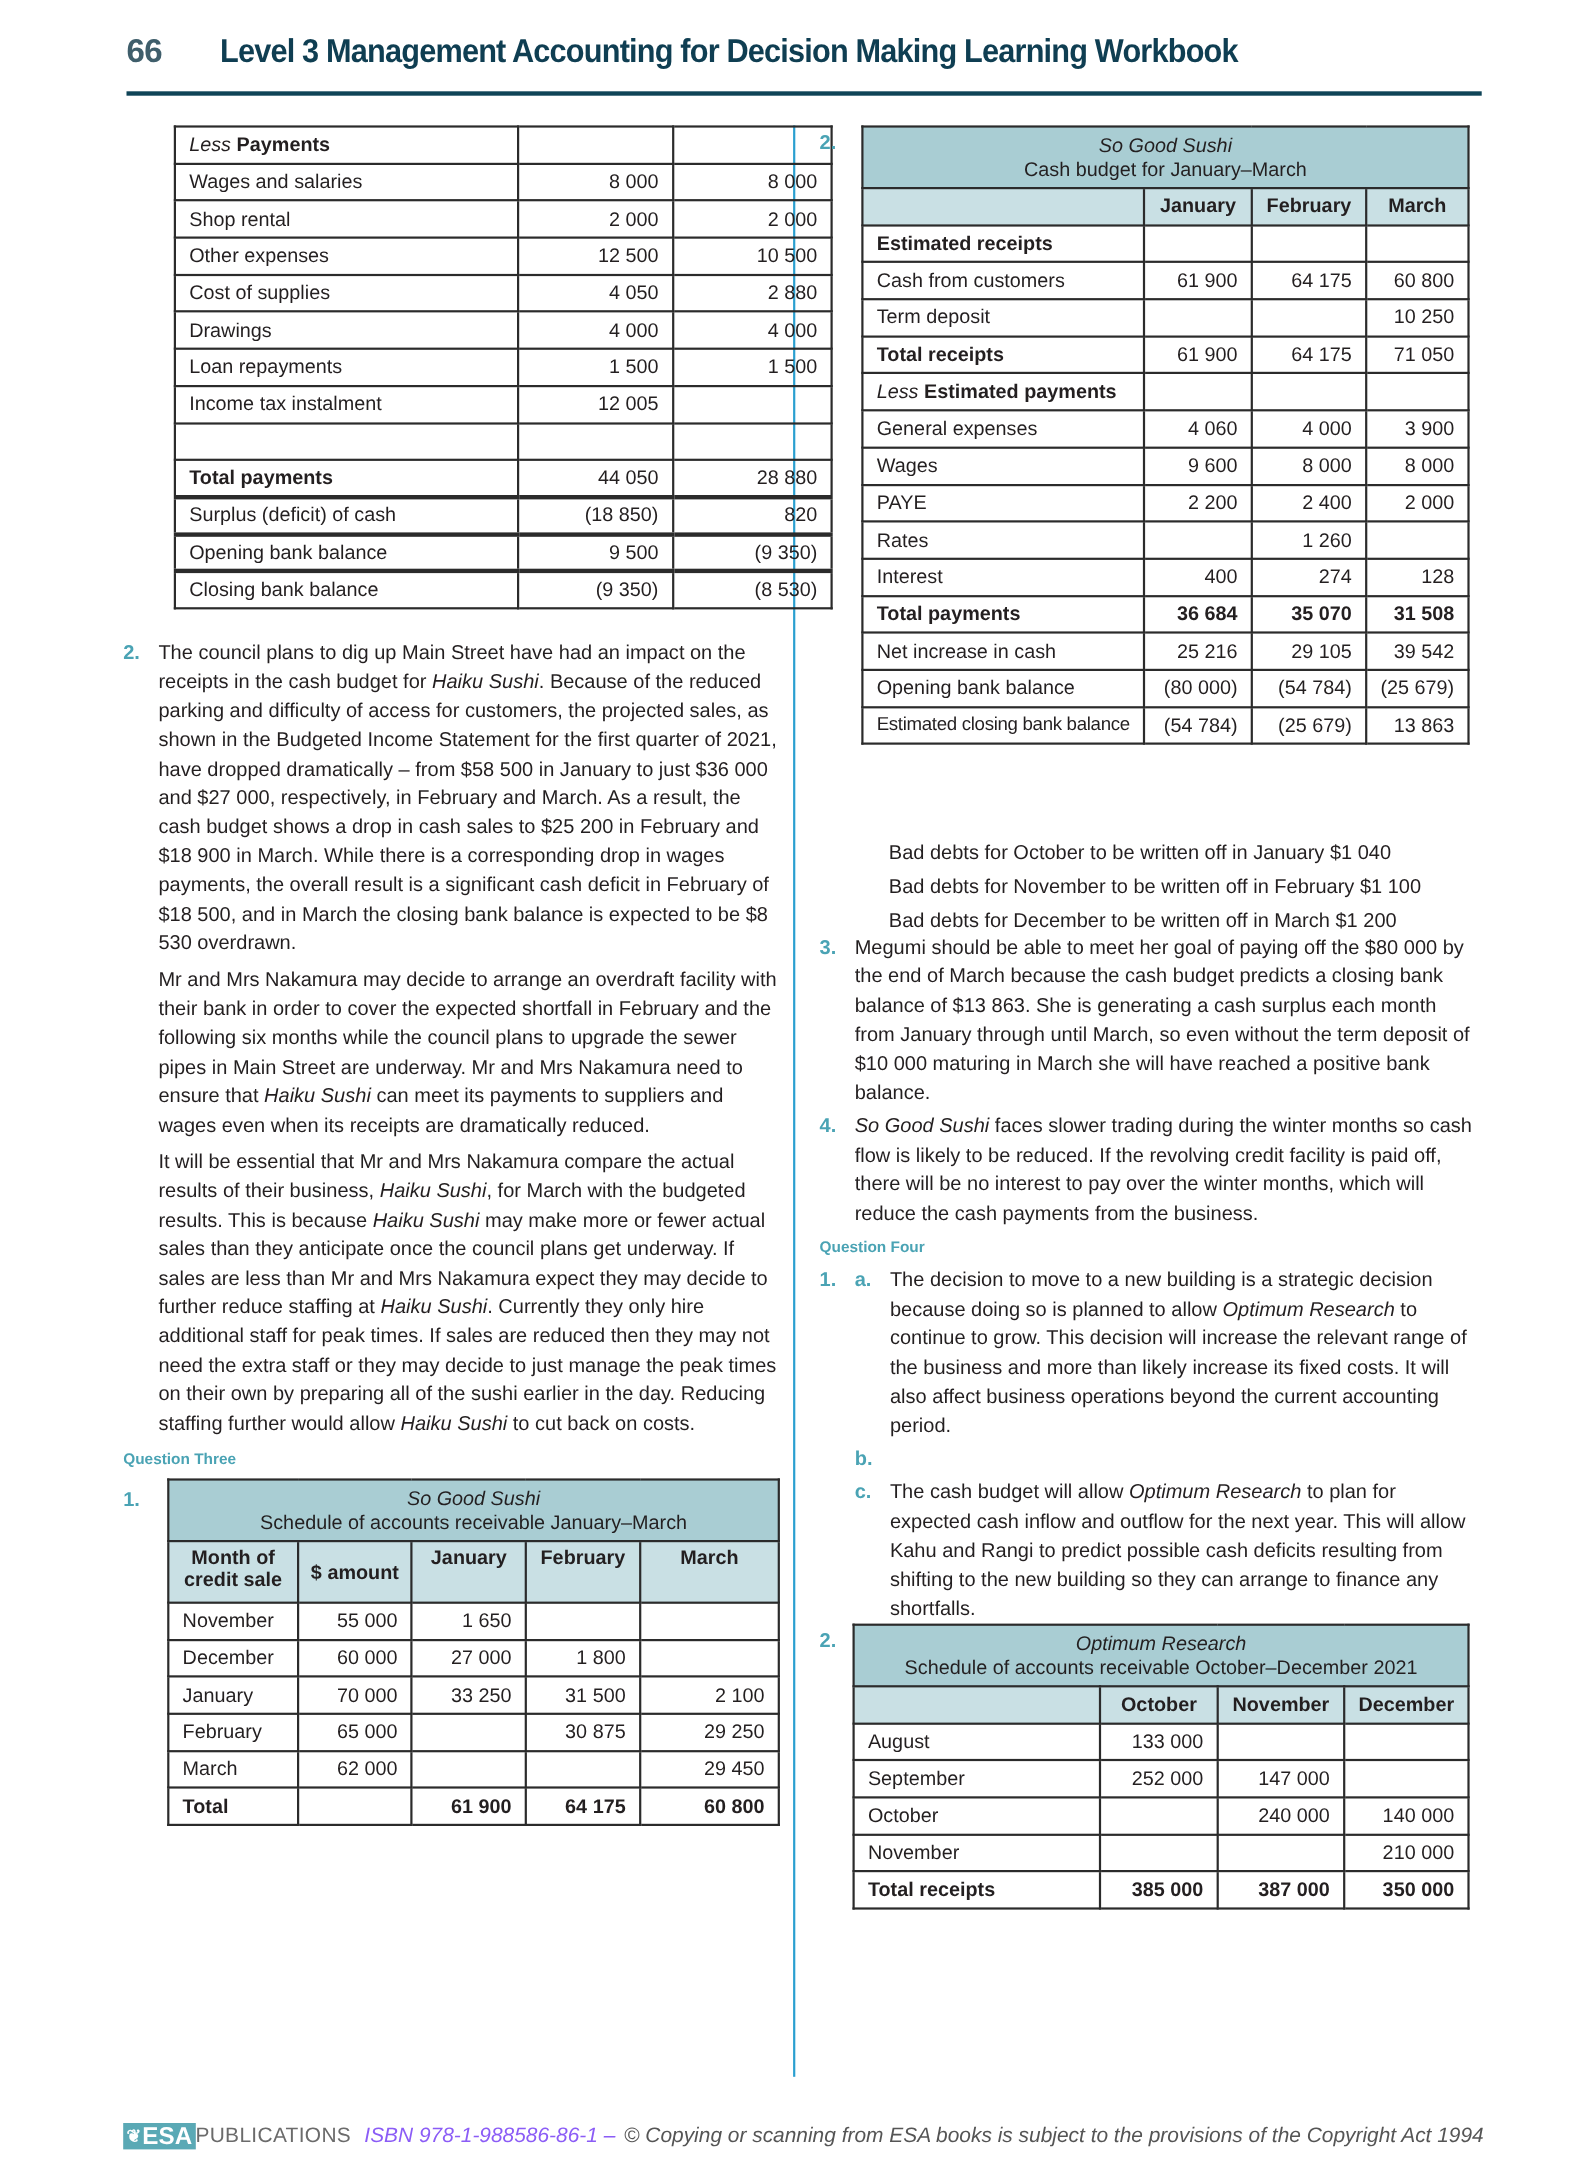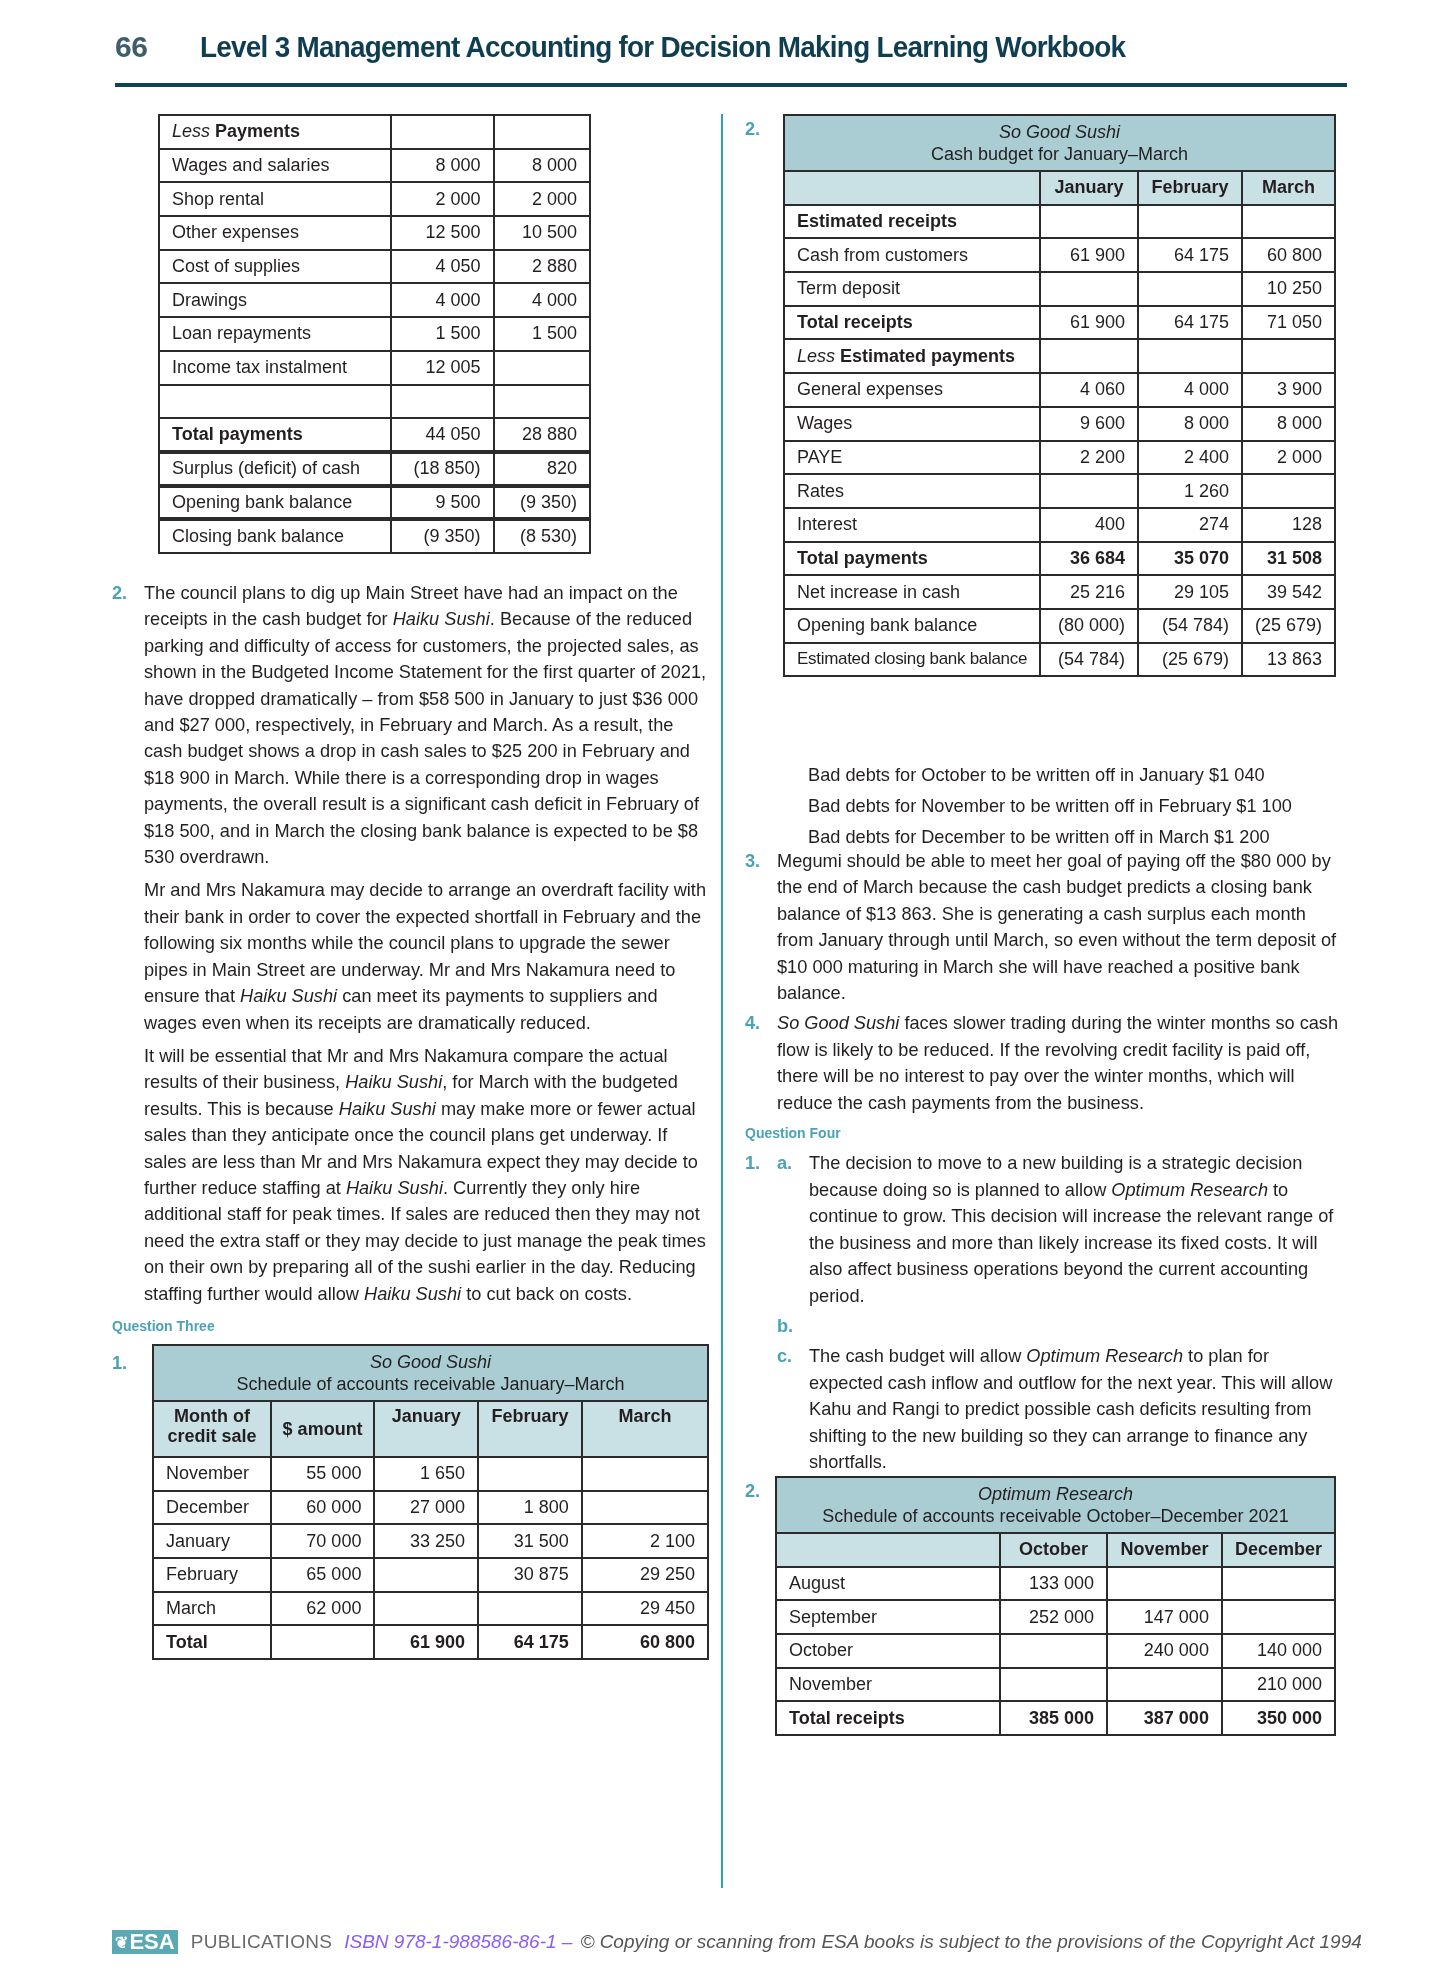--- a/index.html
+++ b/index.html
@@ -20,33 +20,33 @@
   table.t .sub-l { background:#c9e0e4; }
   .it { font-style:italic; }
   table.t tr.thick-top td { border-top:4px solid #2b2b2b; }
 
   .txt { font-size:18.2px; line-height:26.4px; color:#231f20; }
   .num-label { color:#4aa3b4; font-weight:bold; }
   .para { position:absolute; }
   .q-head { color:#4aa3b4; font-weight:bold; font-size:14px; }
   .footer { left:112px; top:1930px; font-size:19px; white-space:nowrap; display:flex; align-items:center; }
   .esa-logo { background:#5aa9b5; color:#ffffff; font-weight:bold; font-size:22px; padding:0 3px; height:24px; display:flex; align-items:center; }
-  .pub { color:#6b6b6b; margin-left:13px; letter-spacing:0.3px; }
+  .pub { color:#6b6b6b; margin-left:0; letter-spacing:0.3px; }
   .isbn { color:#8b5cf6; font-style:italic; margin-left:12px; }
   .copy { color:#555; font-style:italic; margin-left:8px; }
 </style>
 </head>
 <body>
 
 <div class="abs header-num">66</div>
 <div class="abs header-title">Level 3 Management Accounting for Decision Making Learning Workbook</div>
 <div class="abs header-rule"></div>
 <div class="abs divider"></div>
 
-<table class="t" style="left:158px; top:114px; width:433px;">
+<table class="t" style="left:158px; top:114px; width:599px;">
   <colgroup>
       <col style="width:272px">
       <col style="width:123px">
       <col style="width:126px">
     </colgroup>
   <tbody id="pay-body">
     <tr>
       <td><span class="it">Less</span> <span class="b">Payments</span></td>
       <td></td>
       <td></td>

